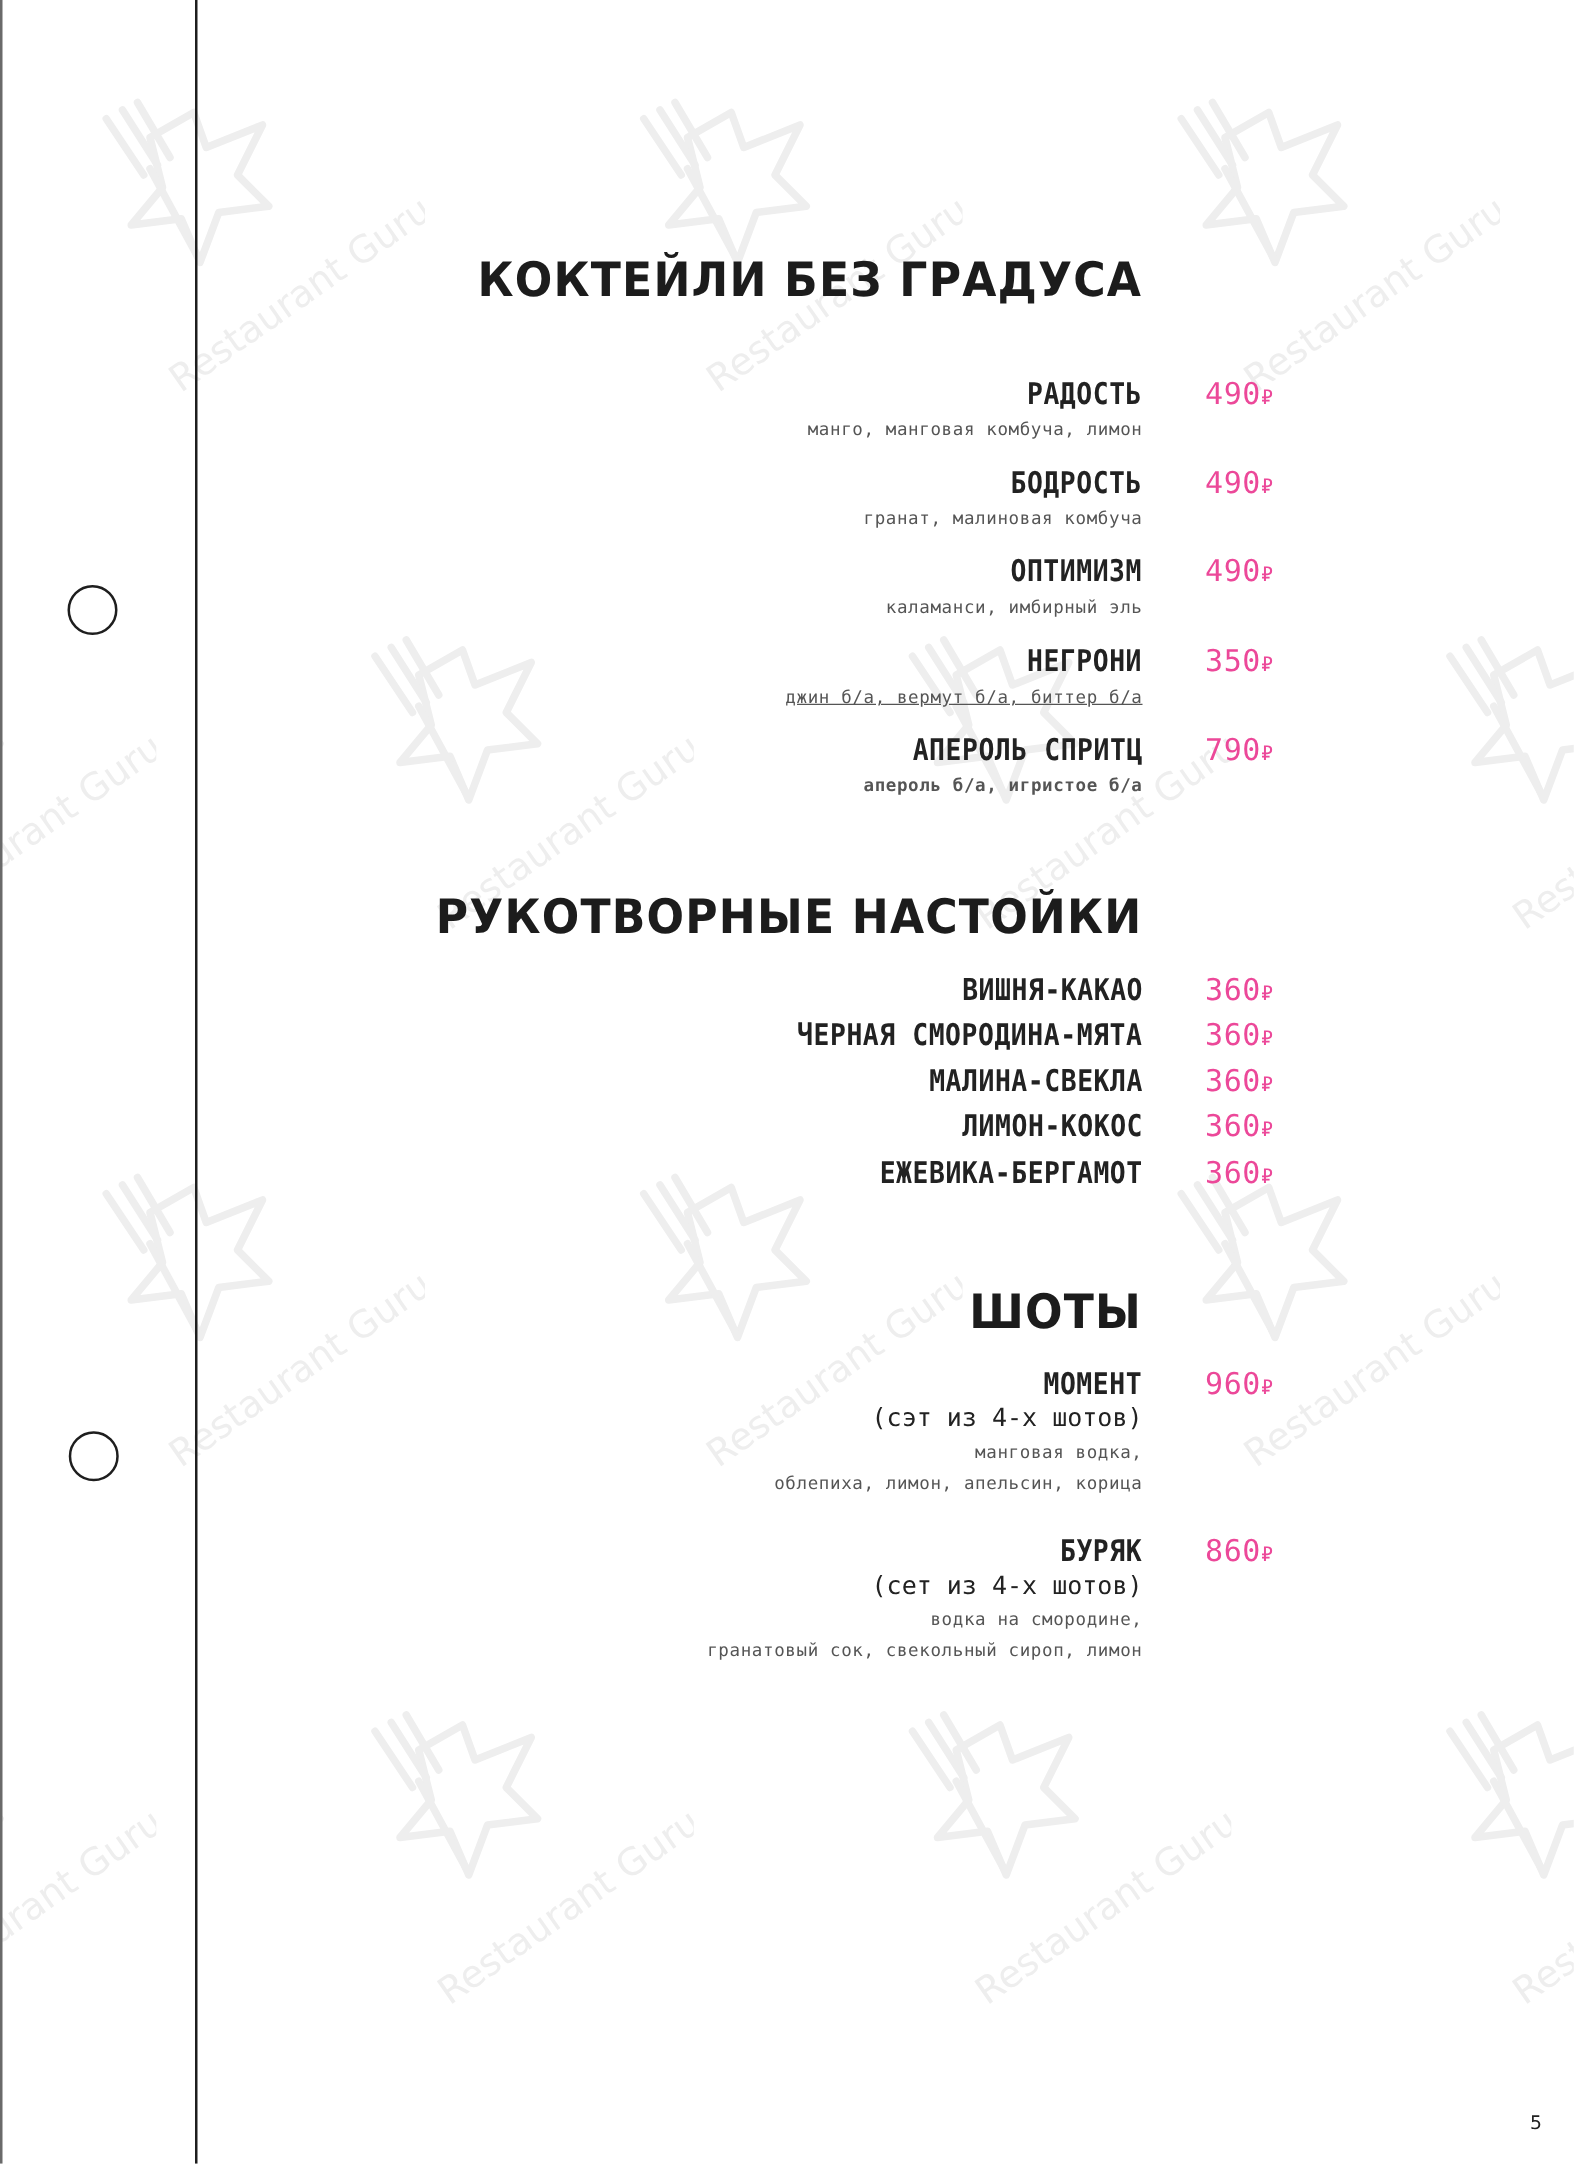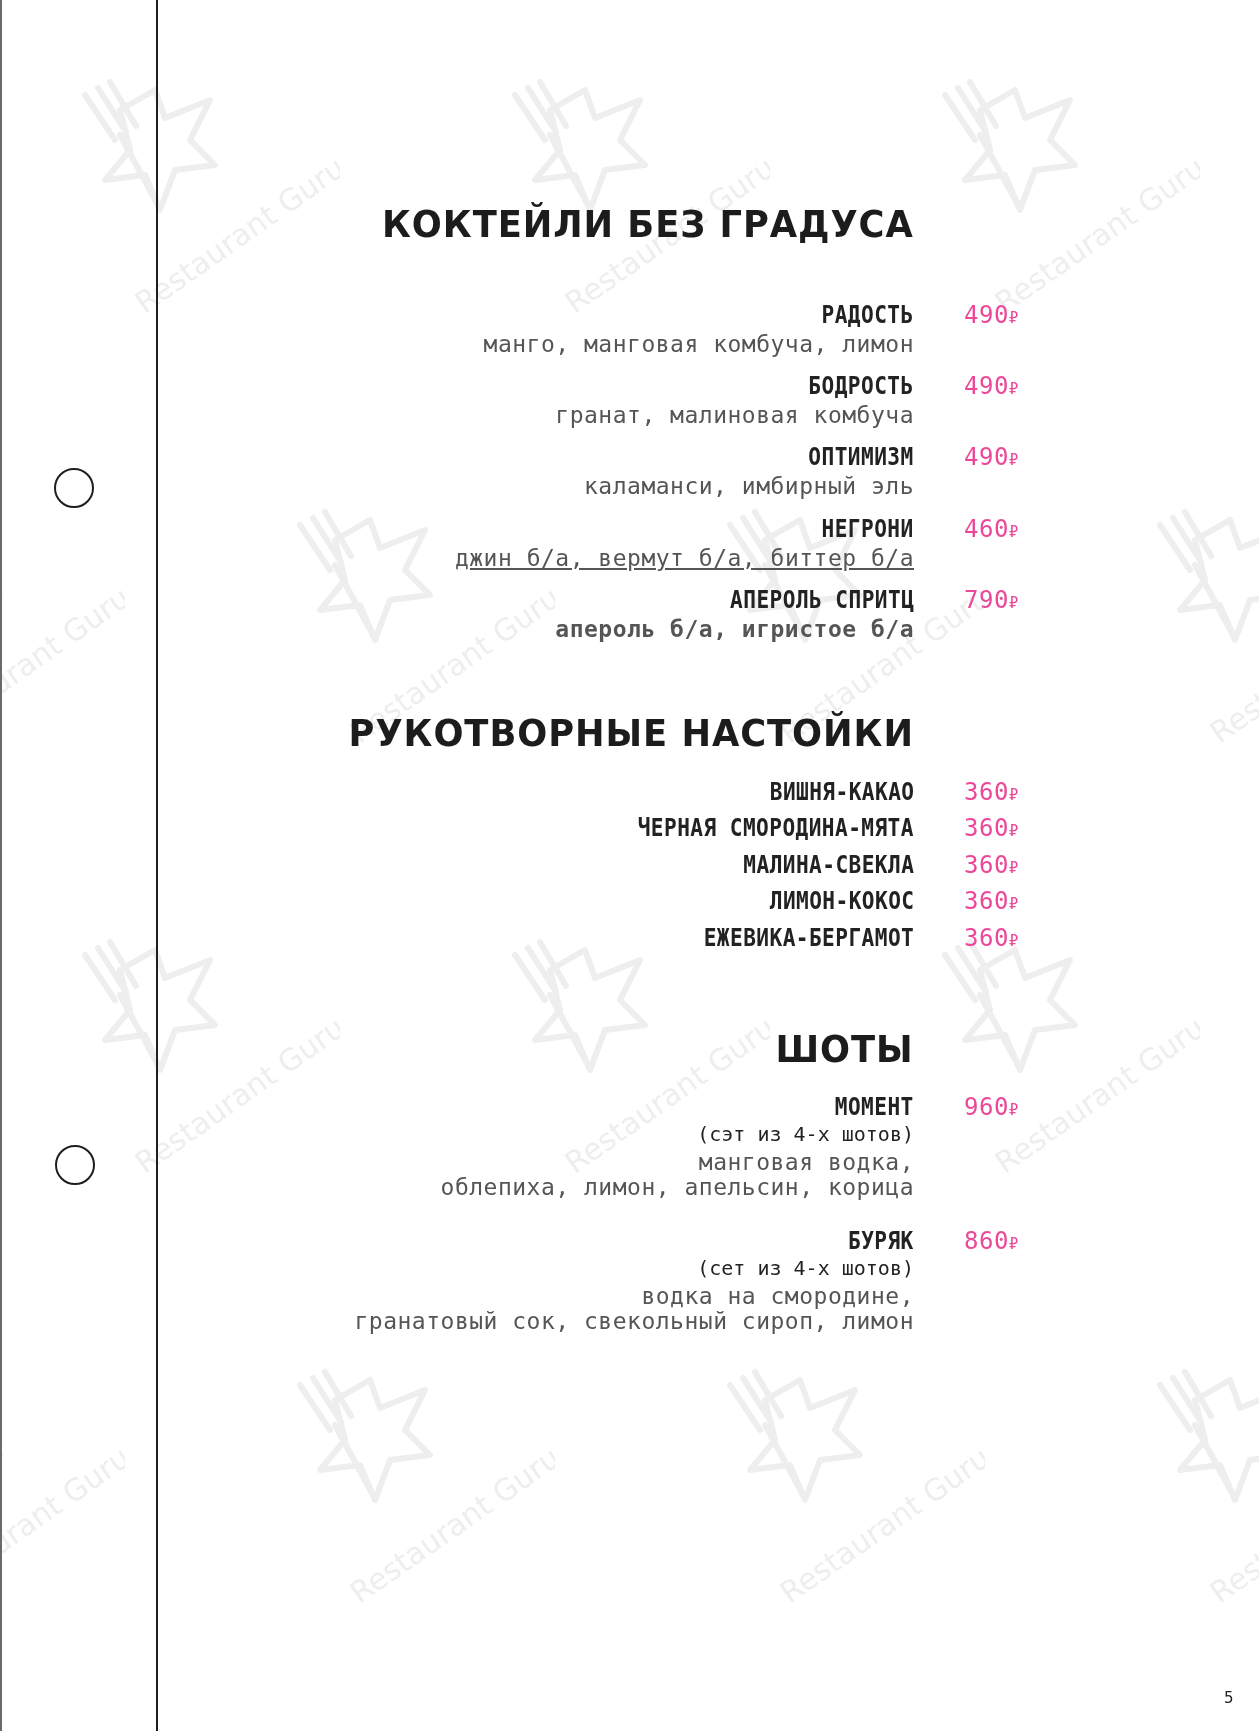--- a/index.html
+++ b/index.html
@@ -30,21 +30,21 @@
     transform: scaleX(0.88); transform-origin: right center;
   }
   .item-sub {
     position: absolute; right: 345px;
     font-family: "DejaVu Sans Mono", monospace; color: #222;
     font-size: 20px; line-height: 24px; white-space: nowrap;
   }
   .item-desc {
     position: absolute; right: 345px;
     font-family: "DejaVu Sans Mono", monospace; color: #555;
-    font-size: 23px; line-height: 24px; white-space: nowrap; letter-spacing: 0.5px;
+    font-size: 14px; line-height: 24px; white-space: nowrap; letter-spacing: 0.5px;
     font-weight: 300;
   }
   .item-price {
     position: absolute; left: 964px; top: 0;
     font-family: "DejaVu Sans Mono", monospace; color: #ec4899;
     font-size: 24px; line-height: 26px; white-space: nowrap; font-weight: 300;
     letter-spacing: 0.5px;
   }
   .item-price .rub { font-size: 16px; }
   .page-number {
@@ -178,21 +178,21 @@
   </div>
 
   <div class="item" style="top:444px;">
     <div class="item-name">ОПТИМИЗМ</div>
     <div class="item-price"><span>490</span><span class="rub">₽</span></div>
     <div class="item-desc" style="top:30px;">каламанси, имбирный эль</div>
   </div>
 
   <div class="item" style="top:516px;">
     <div class="item-name">НЕГРОНИ</div>
-    <div class="item-price"><span>460</span><span class="rub">₽</span></div>
+    <div class="item-price"><span>350</span><span class="rub">₽</span></div>
     <div class="item-desc" style="top:30px;text-decoration:underline;">джин б/а, вермут б/а, биттер б/а</div>
   </div>
 
   <div class="item" style="top:587px;">
     <div class="item-name">АПЕРОЛЬ СПРИТЦ</div>
     <div class="item-price"><span>790</span><span class="rub">₽</span></div>
     <div class="item-desc" style="top:30px;font-weight:bold;">апероль б/а, игристое б/а</div>
   </div>
 
   <h1 class="section-title" style="top:711px;">РУКОТВОРНЫЕ НАСТОЙКИ</h1>

